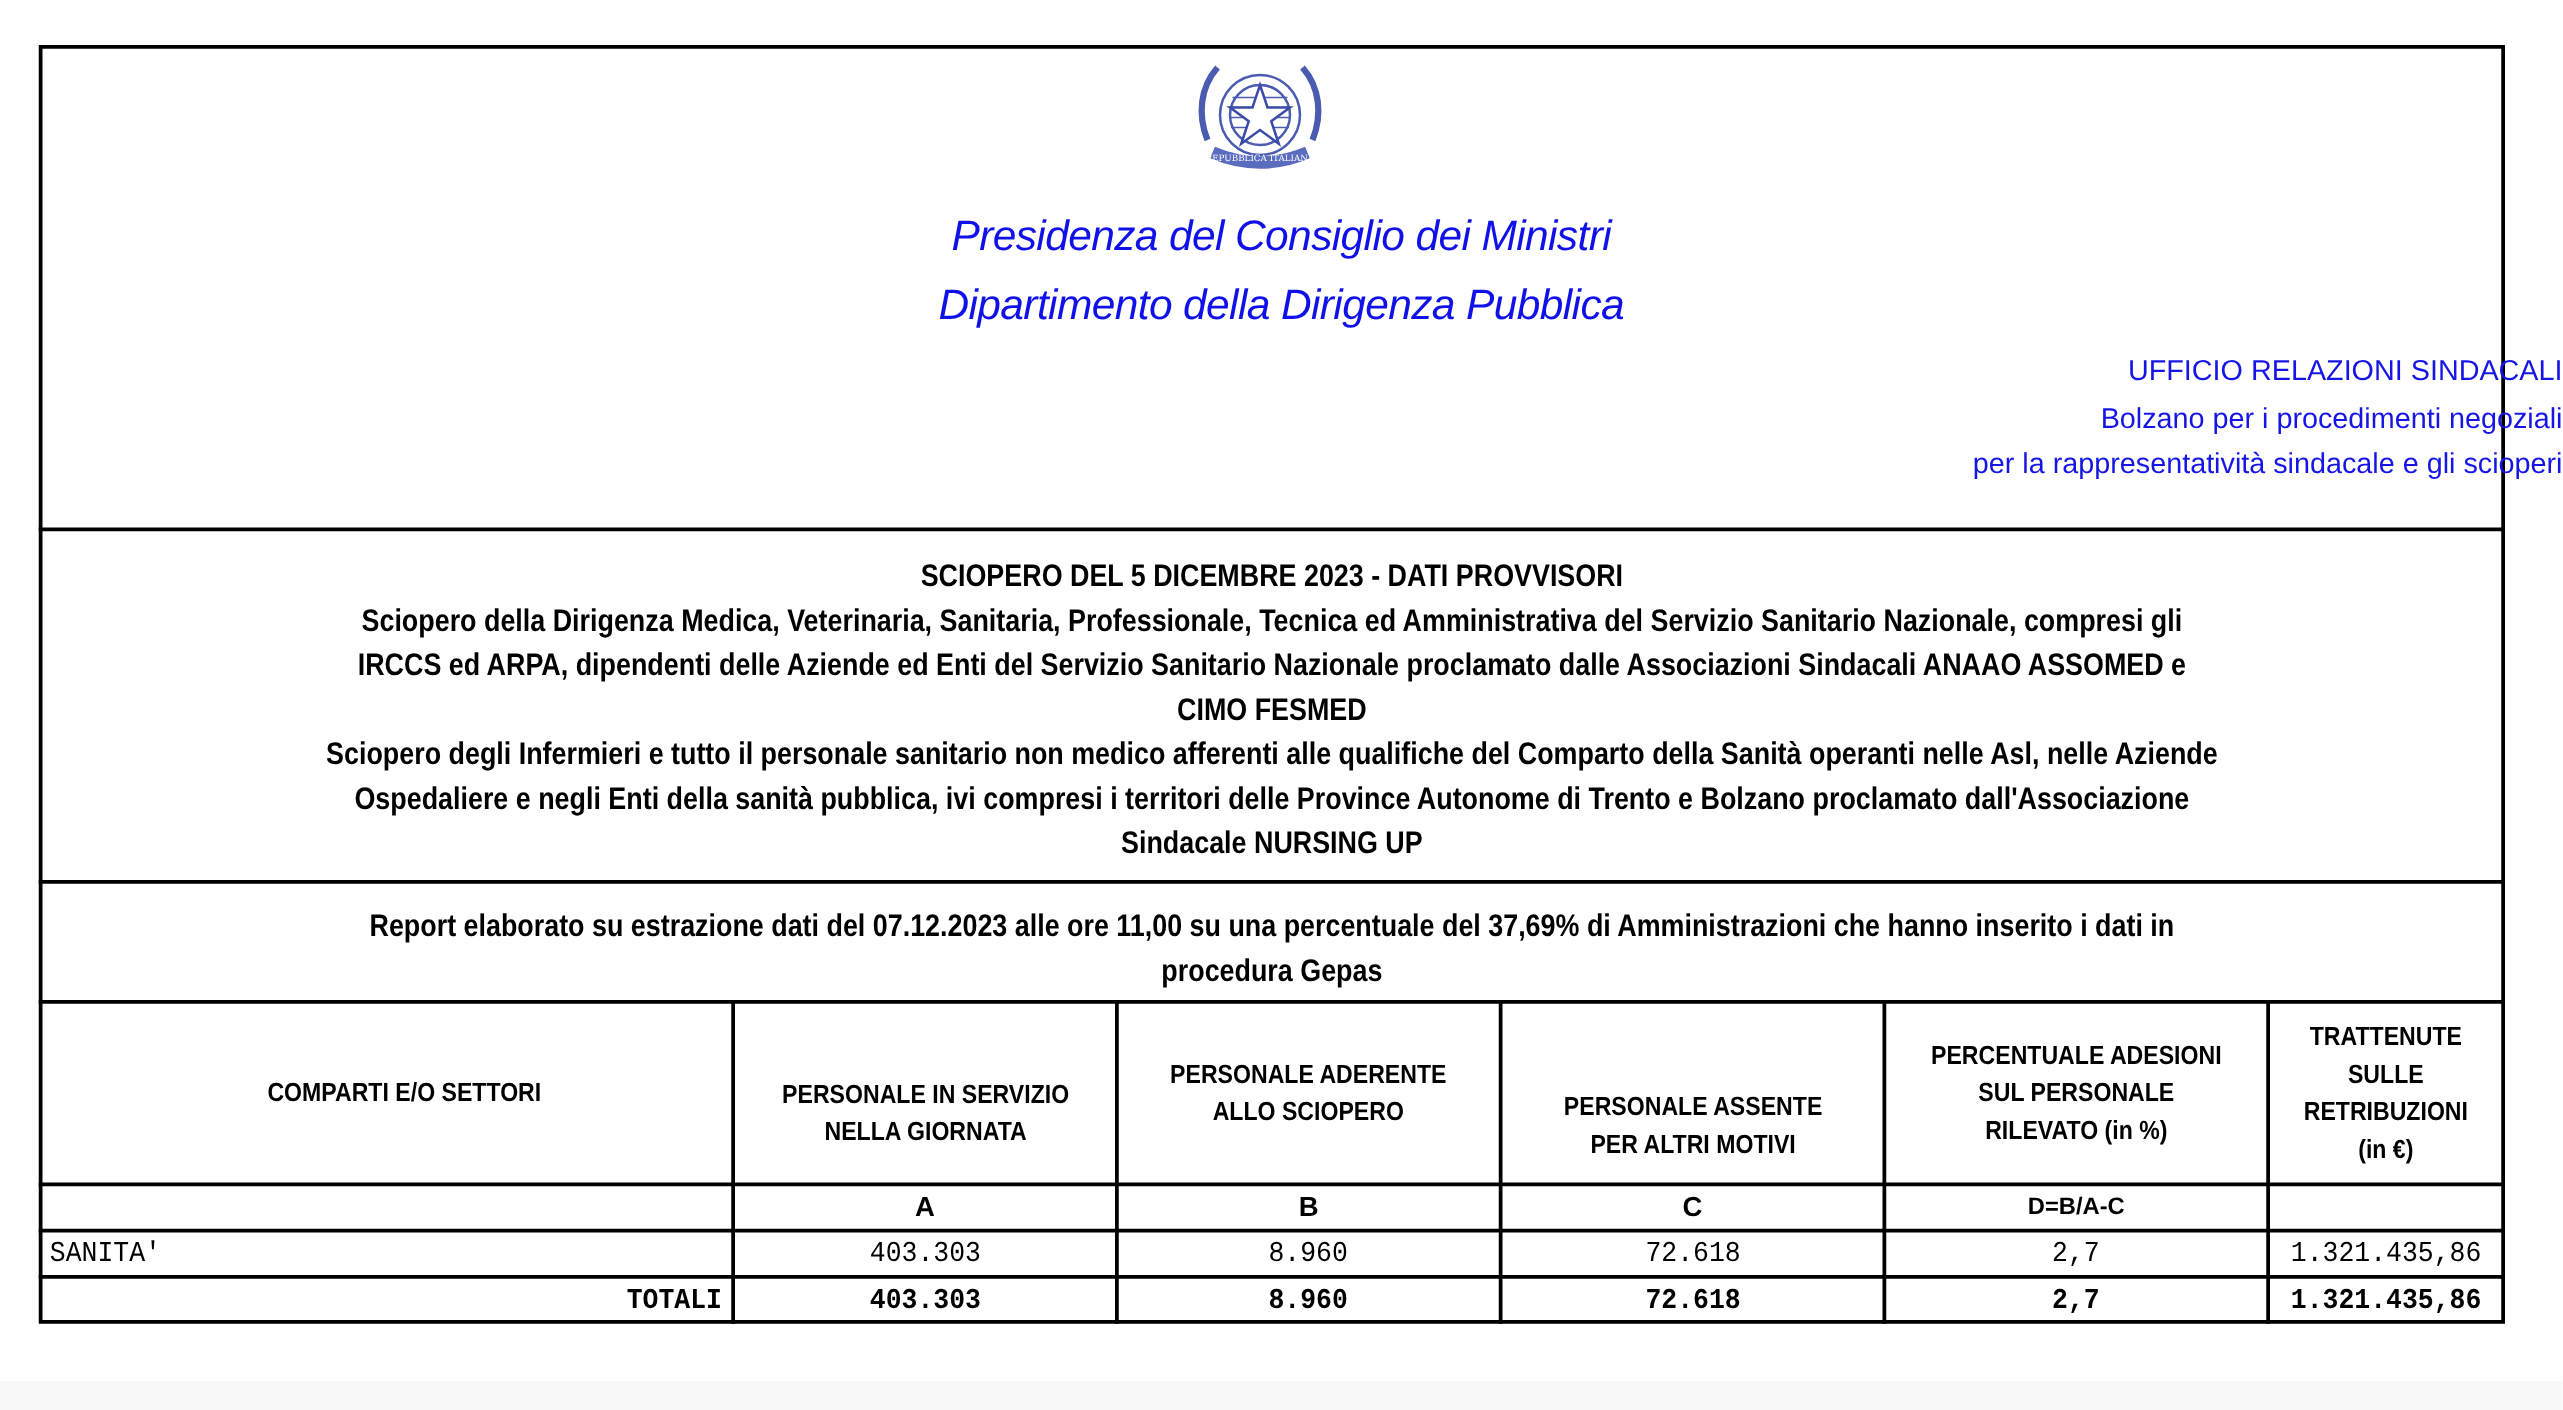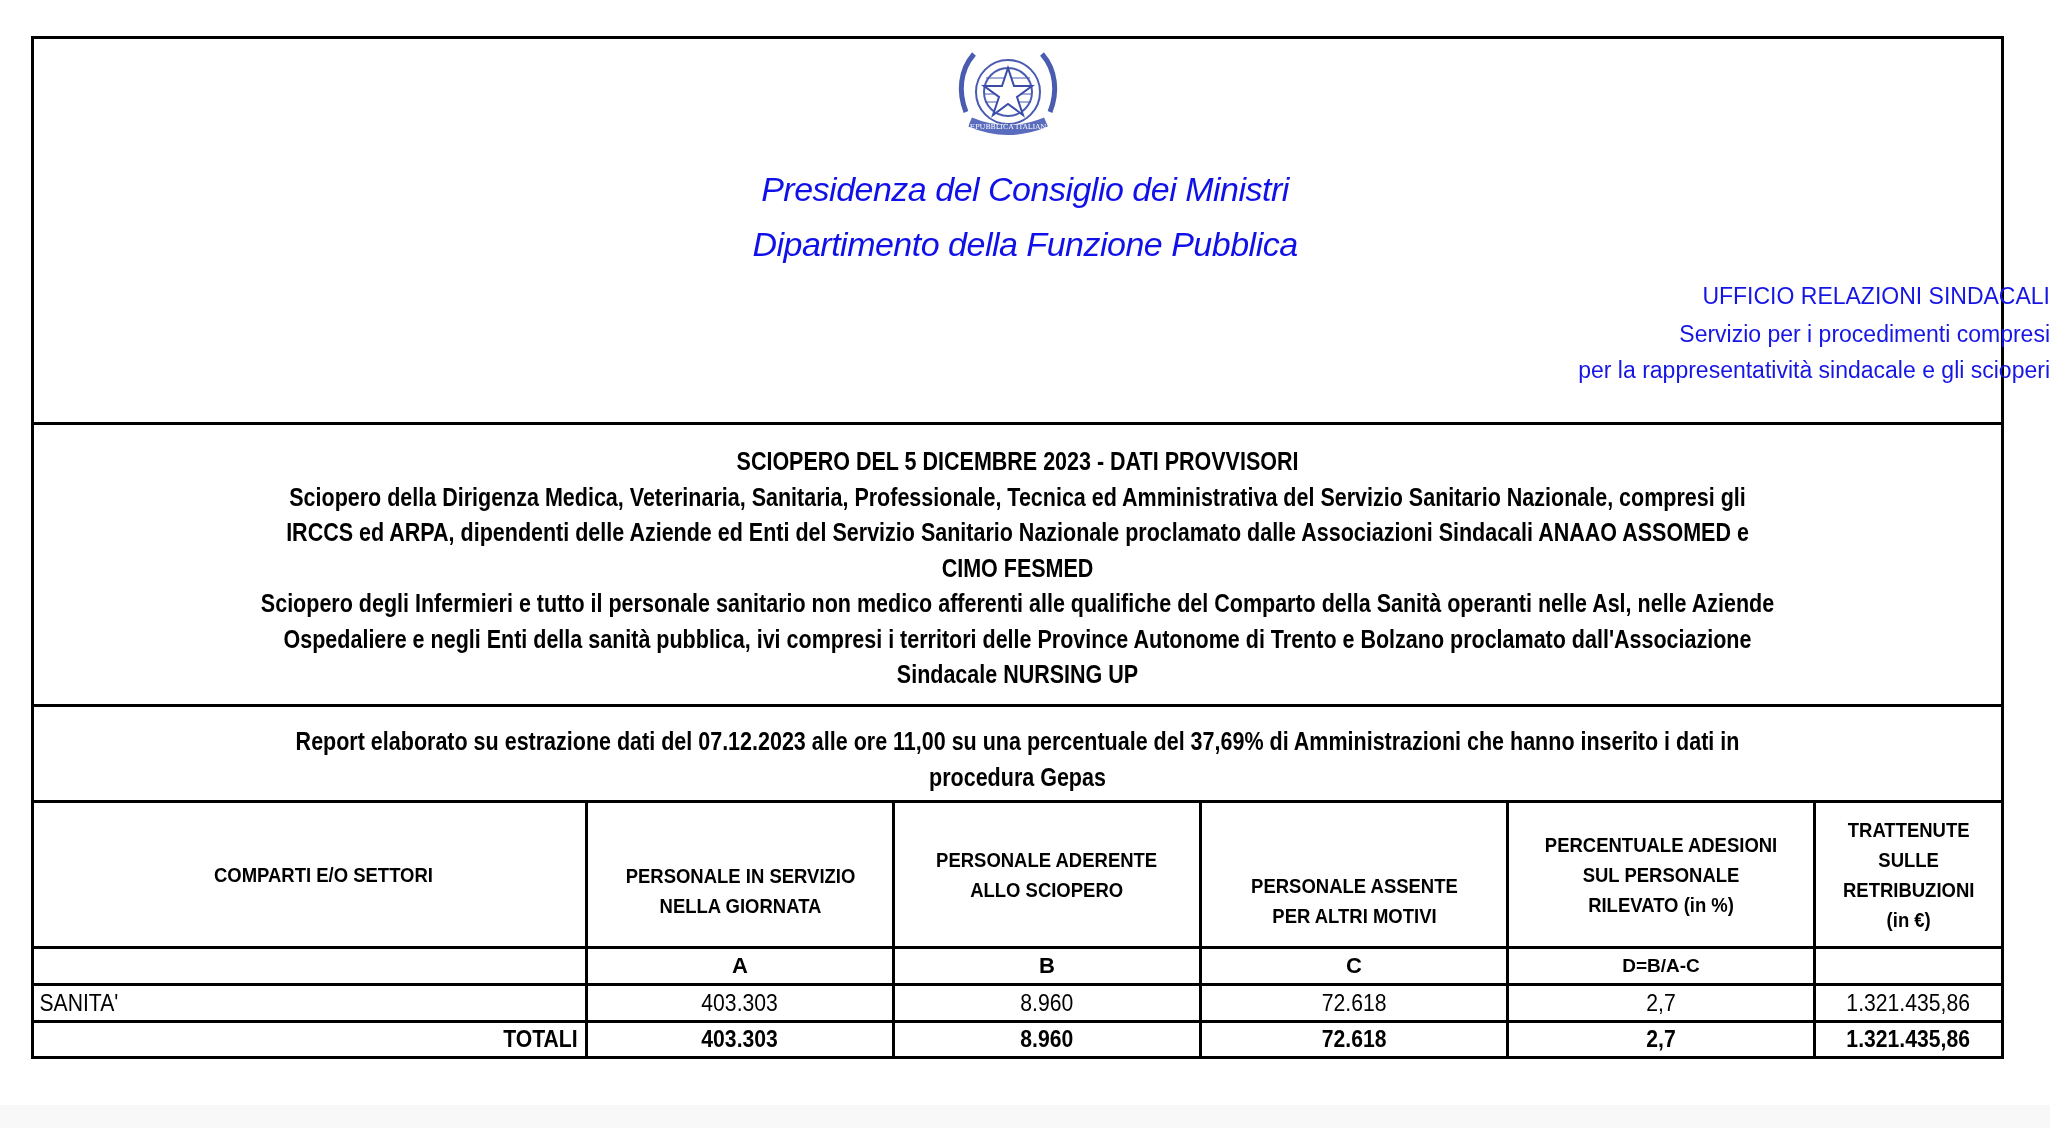--- a/index.html
+++ b/index.html
@@ -37,21 +37,21 @@
   .bold-block .line { display:block; white-space:nowrap; transform:scaleX(0.86); transform-origin:center; }
 
   
   .cell {
     position:absolute; display:flex; align-items:center; justify-content:center;
     text-align:center; box-sizing:border-box;
   }
   .hdr { font-weight:bold; font-size:21px; line-height:30px; }
   .hdr span { display:block; transform:scaleX(0.88); white-space:nowrap; }
   .letter { font-weight:bold; font-size:22px; }
-  .num { font-size:23px; font-family:Liberation Sans, sans-serif; }
+  .num { font-size:23px; font-family:Liberation Mono, monospace; }
   .num.b { font-weight:bold; }
   .num span { transform:scaleX(0.92); display:inline-block; }
 </style>
 </head>
 <body>
 
 <div class="bottom-band"></div>
 
 <div class="frame"></div>
 
@@ -82,23 +82,23 @@
         <line x1="32" y1="44" x2="80" y2="44"></line>
       <line x1="32" y1="52" x2="80" y2="52"></line>
         <line x1="33" y1="60" x2="79" y2="60"></line>
     </g>
     <polygon points="56,26 62,44 80,44 65,55 71,73 56,62 41,73 47,55 32,44 50,44" fill="#fff" stroke="#3a4ca8" stroke-width="2"></polygon>
     <text x="56" y="87" text-anchor="middle" font-size="7" fill="#fff" font-family="DejaVu Serif, serif">REPUBBLICA ITALIANA</text>
   </svg>
 </div>
 
 <div class="script" style="top:170px">Presidenza del Consiglio dei Ministri</div>
-<div class="script" style="top:225px">Dipartimento della Funzione Pubblica</div>
+<div class="script" style="top:225px">Dipartimento della Dirigenza Pubblica</div>
 <div class="blue" style="top:283px">UFFICIO RELAZIONI SINDACALI</div>
-<div class="blue" style="top:321px">Servizio per i procedimenti compresi</div>
+<div class="blue" style="top:321px">Bolzano per i procedimenti negoziali</div>
 <div class="blue" style="top:357px">per la rappresentatività sindacale e gli scioperi</div>
 
 <div class="bold-block" style="top:444px">
   <span class="line">SCIOPERO DEL 5 DICEMBRE 2023 - DATI PROVVISORI</span>
   <span class="line">Sciopero della Dirigenza Medica, Veterinaria, Sanitaria, Professionale, Tecnica ed Amministrativa del Servizio Sanitario Nazionale, compresi  gli</span>
   <span class="line">IRCCS ed ARPA, dipendenti delle Aziende ed Enti del Servizio Sanitario Nazionale  proclamato dalle Associazioni Sindacali  ANAAO ASSOMED e</span>
   <span class="line">CIMO FESMED</span>
   <span class="line">Sciopero degli Infermieri e tutto il personale sanitario non medico afferenti alle qualifiche del Comparto della Sanità operanti nelle Asl, nelle Aziende</span>
   <span class="line">Ospedaliere e negli Enti della sanità pubblica, ivi compresi i territori delle Province Autonome di Trento e Bolzano proclamato dall'Associazione</span>
   <span class="line">Sindacale NURSING UP</span>

